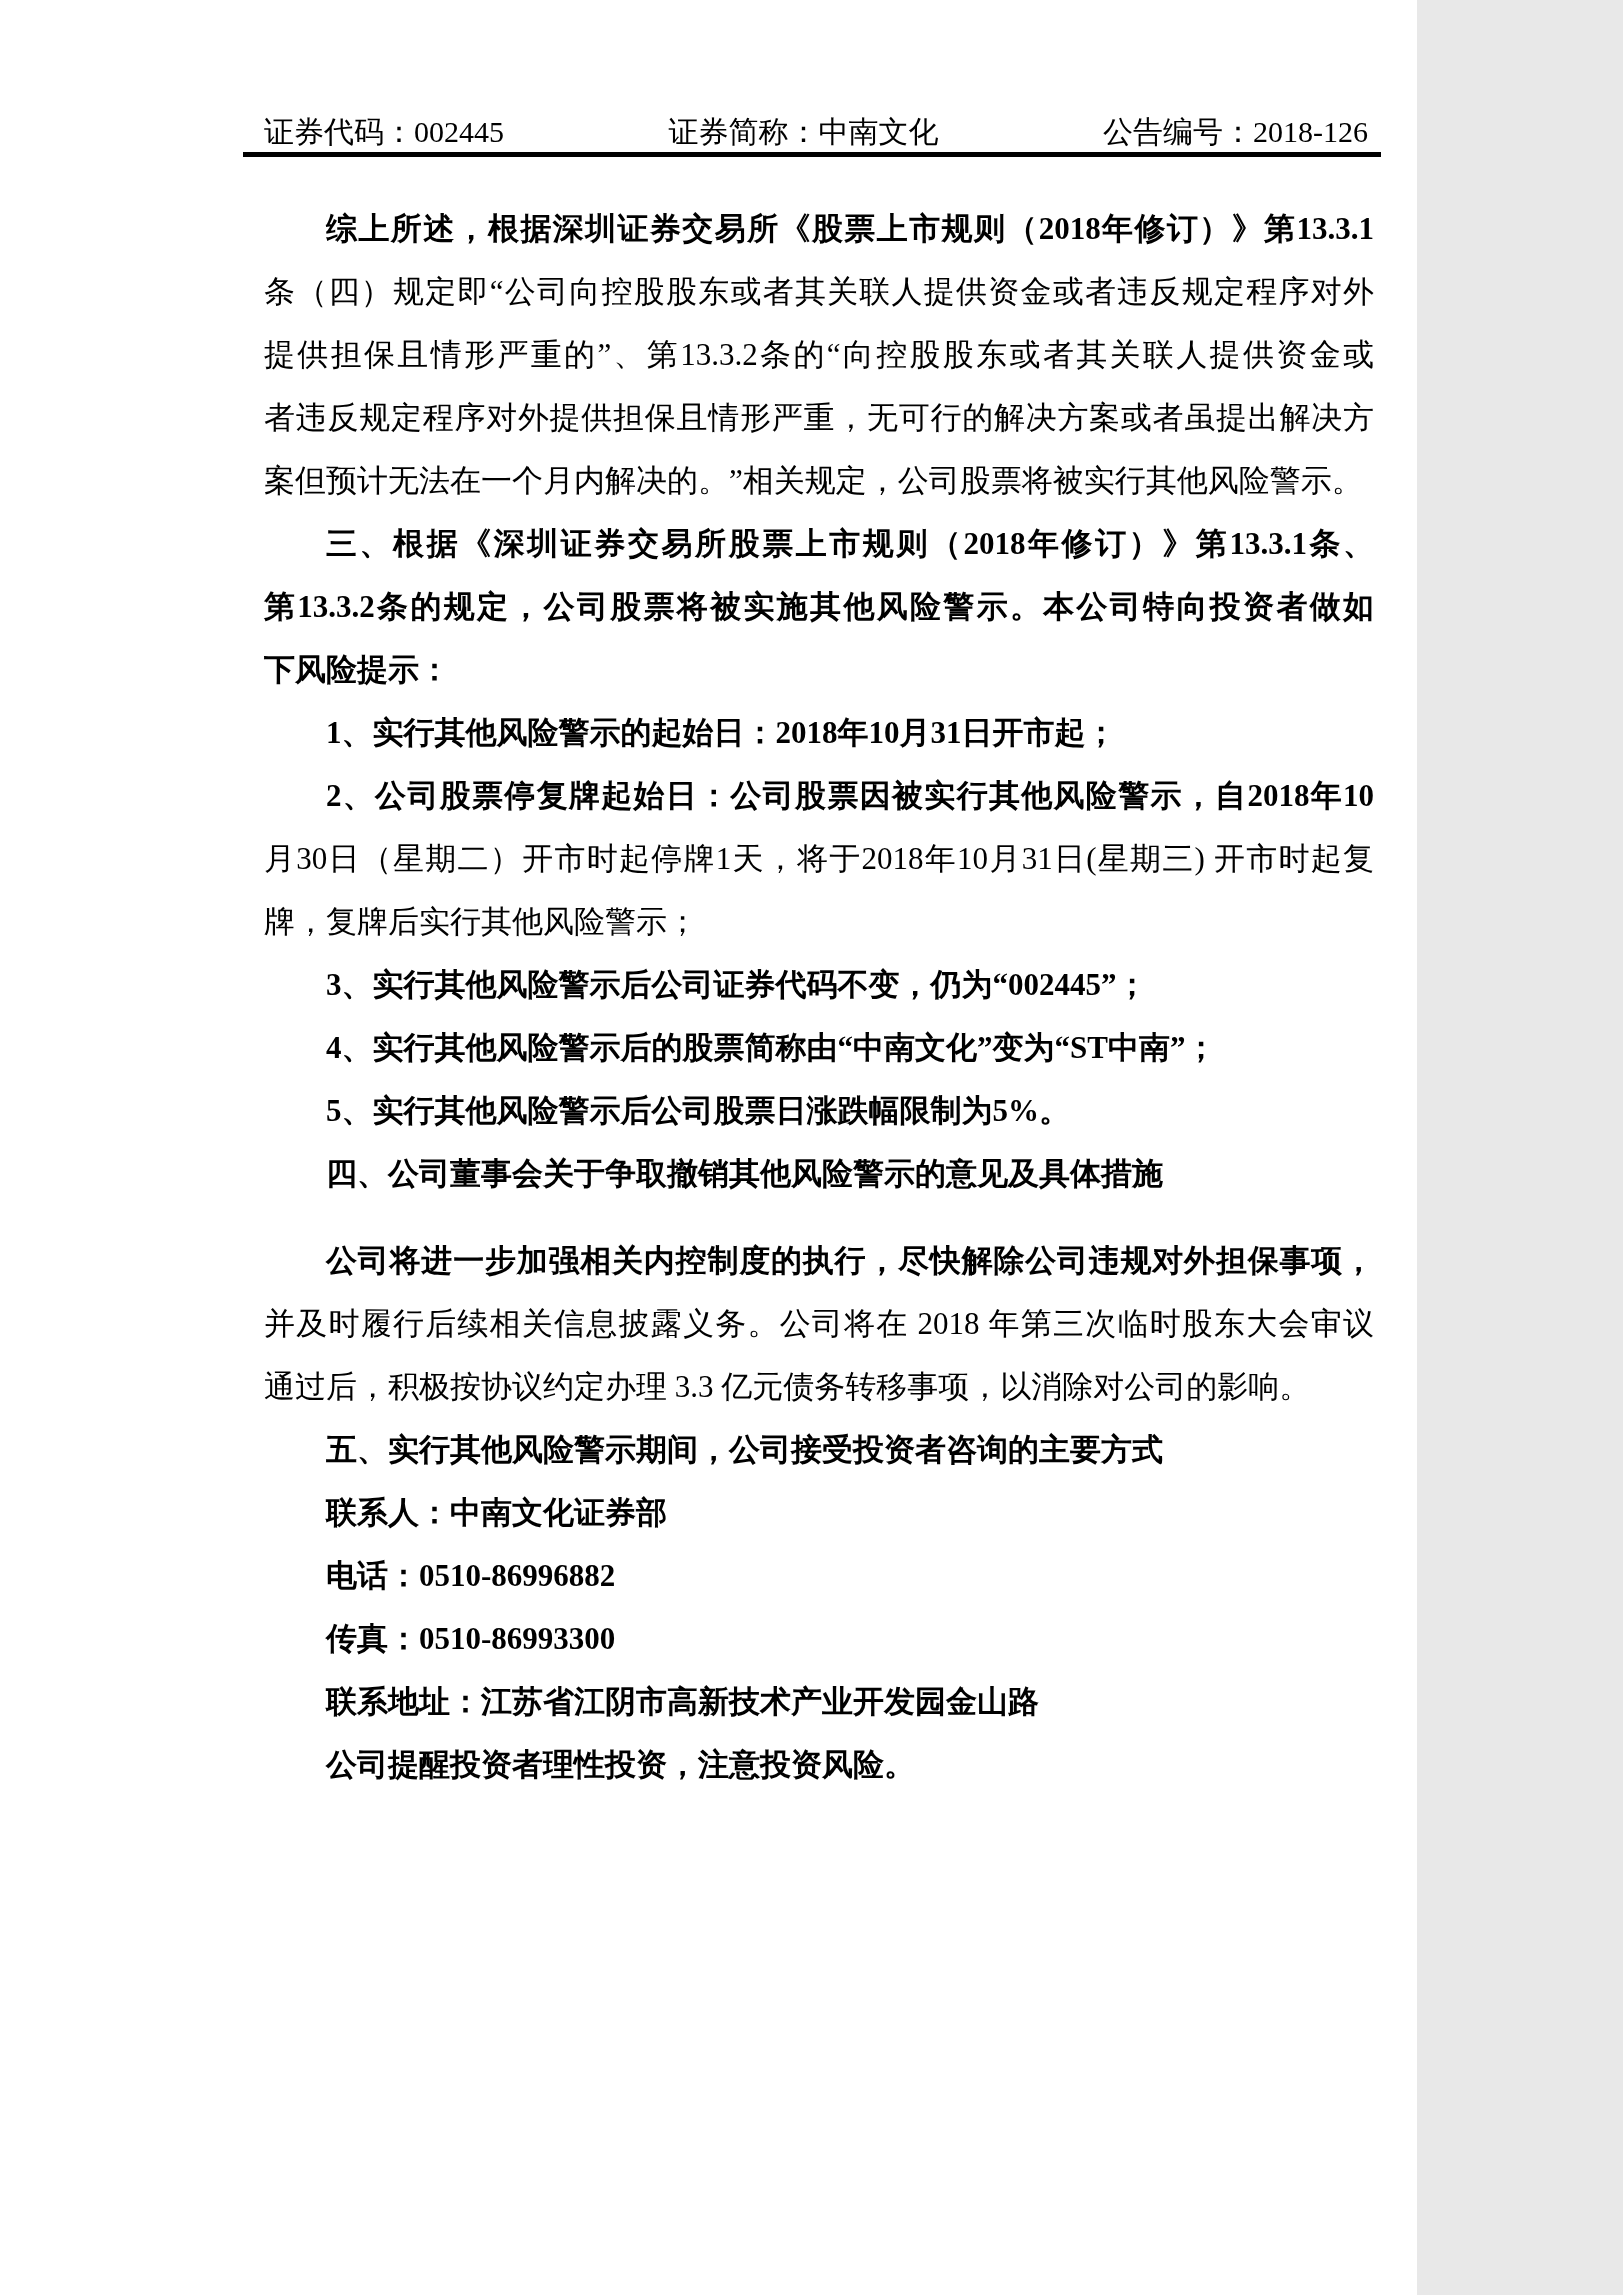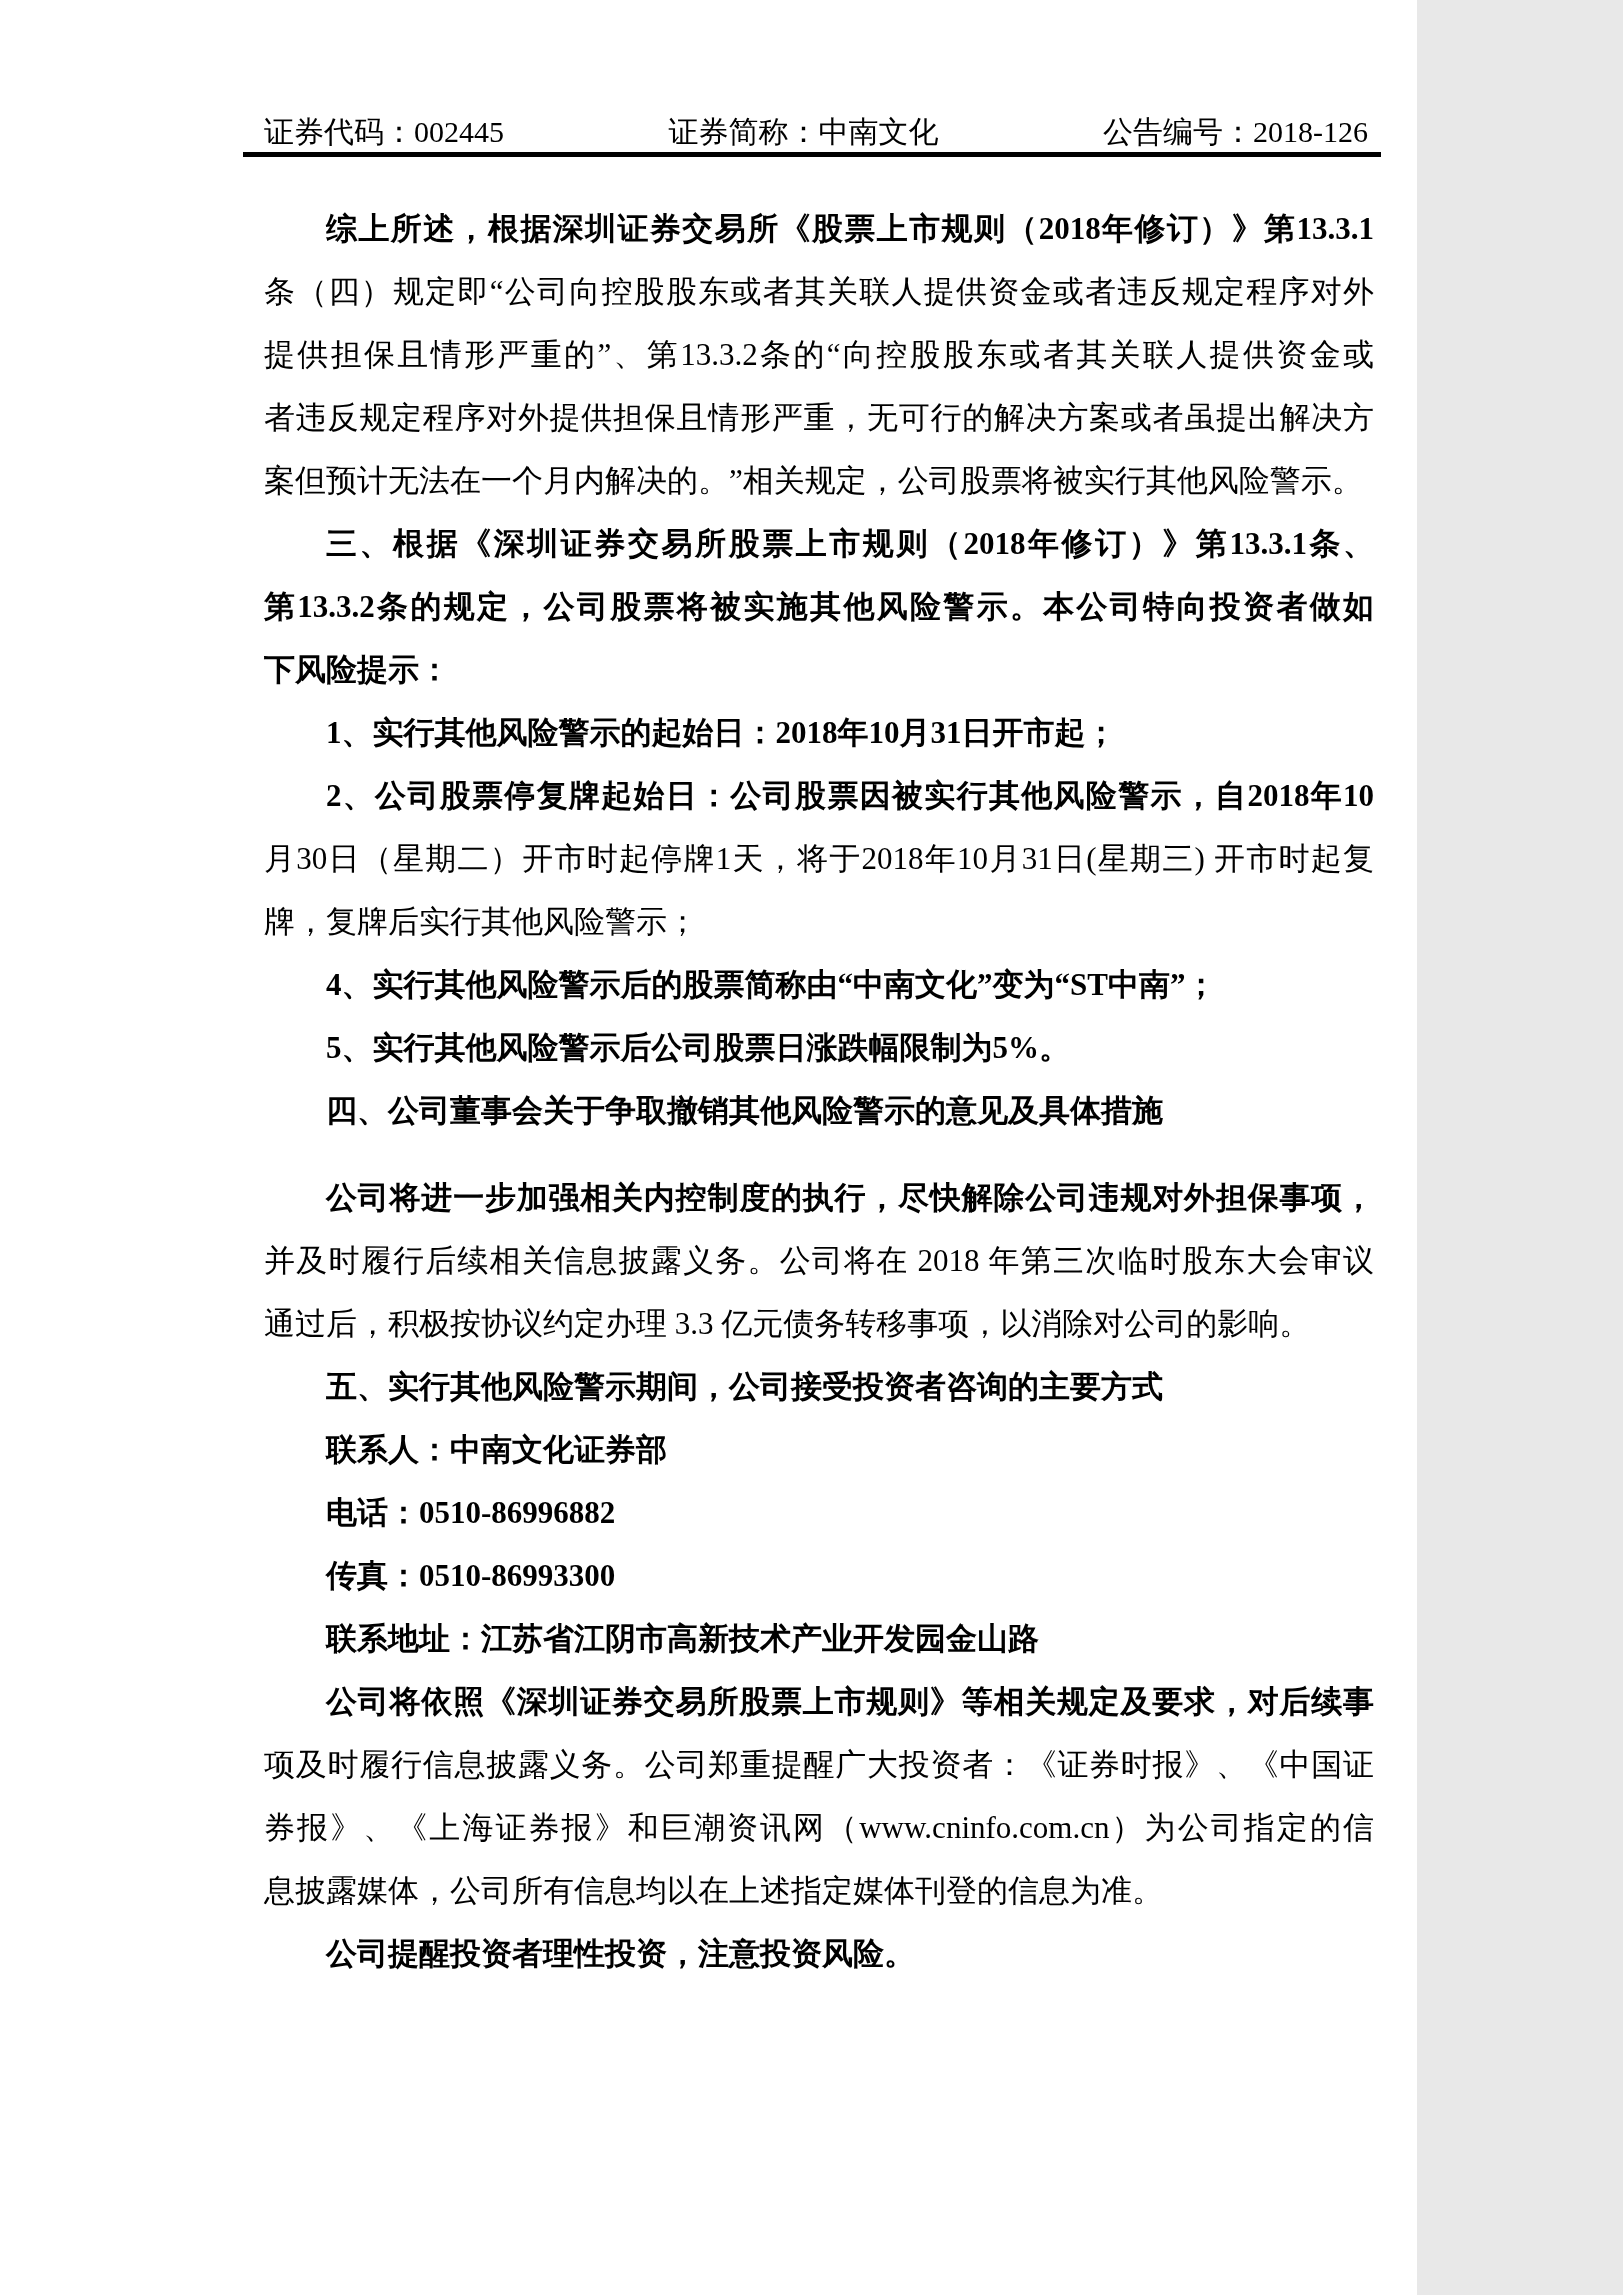--- a/index.html
+++ b/index.html
@@ -90,20 +90,23 @@
       </div>
       <div class="block paragraph">
         <div class="line first">1、实行其他风险警示的起始日：2018年10月31日开市起；</div>
       </div>
       <div class="block paragraph">
         <div class="line first fill">2、公司股票停复牌起始日：公司股票因被实行其他风险警示，自2018年10</div>
         <div class="line fill">月30日（星期二）开市时起停牌1天，将于2018年10月31日(星期三) 开市时起复</div>
         <div class="line">牌，复牌后实行其他风险警示；</div>
       </div>
       <div class="block paragraph">
+        <div class="line first">3、实行其他风险警示后公司证券代码不变，仍为“002445”；</div>
+      </div>
+      <div class="block paragraph">
         <div class="line first">4、实行其他风险警示后的股票简称由“中南文化”变为“ST中南”；</div>
       </div>
       <div class="block paragraph">
         <div class="line first">5、实行其他风险警示后公司股票日涨跌幅限制为5%。</div>
       </div>
       <div class="block heading">
         <div class="line first">四、公司董事会关于争取撤销其他风险警示的意见及具体措施</div>
       </div>
       <div class="block paragraph spaced">
         <div class="line first fill">公司将进一步加强相关内控制度的执行，尽快解除公司违规对外担保事项，</div>
@@ -119,26 +122,20 @@
       <div class="block paragraph">
         <div class="line first">电话：0510-86996882</div>
       </div>
       <div class="block paragraph">
         <div class="line first">传真：0510-86993300</div>
       </div>
       <div class="block paragraph">
         <div class="line first">联系地址：江苏省江阴市高新技术产业开发园金山路</div>
       </div>
       <div class="block paragraph">
-        <div class="line first fill">公司将依照《深圳证券交易所股票上市规则》等相关规定及要求，对后续事</div>
-        <div class="line fill">项及时履行信息披露义务。公司郑重提醒广大投资者：《证券时报》、《中国证</div>
-        <div class="line fill">券报》、《上海证券报》和巨潮资讯网（www.cninfo.com.cn）为公司指定的信</div>
-        <div class="line">息披露媒体，公司所有信息均以在上述指定媒体刊登的信息为准。</div>
-      </div>
-      <div class="block paragraph">
         <div class="line first">公司提醒投资者理性投资，注意投资风险。</div>
       </div>
     </main>
 
   <div class="watermark">
     <div class="wm-row">
       <span class="wm-logo">cninf</span>
       <span class="wm-globe">
         <svg viewBox="0 0 40 40" xmlns="http://www.w3.org/2000/svg">
           <circle cx="20" cy="20" r="19" fill="currentColor"></circle>

